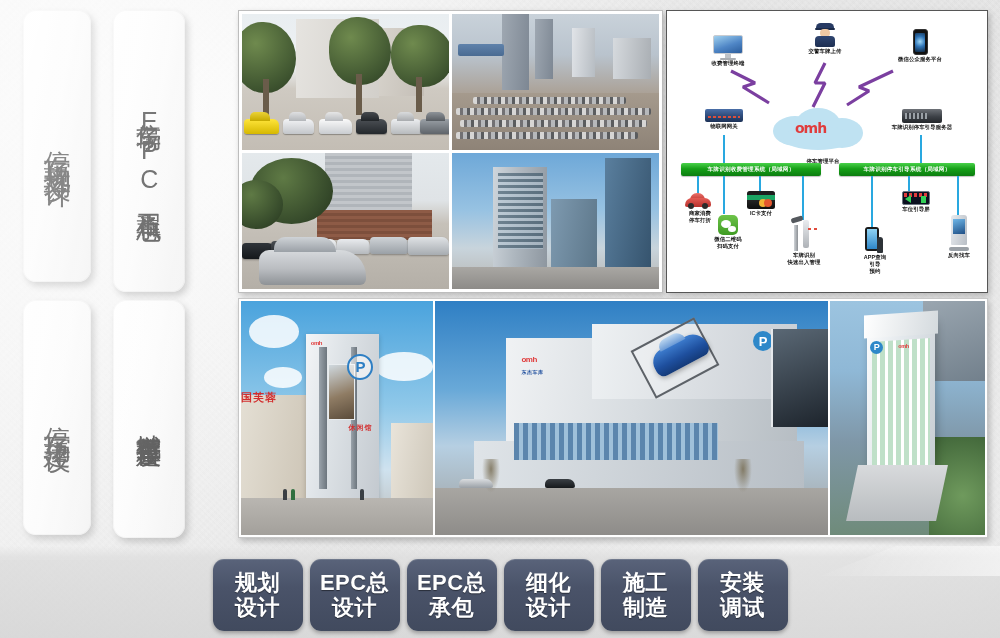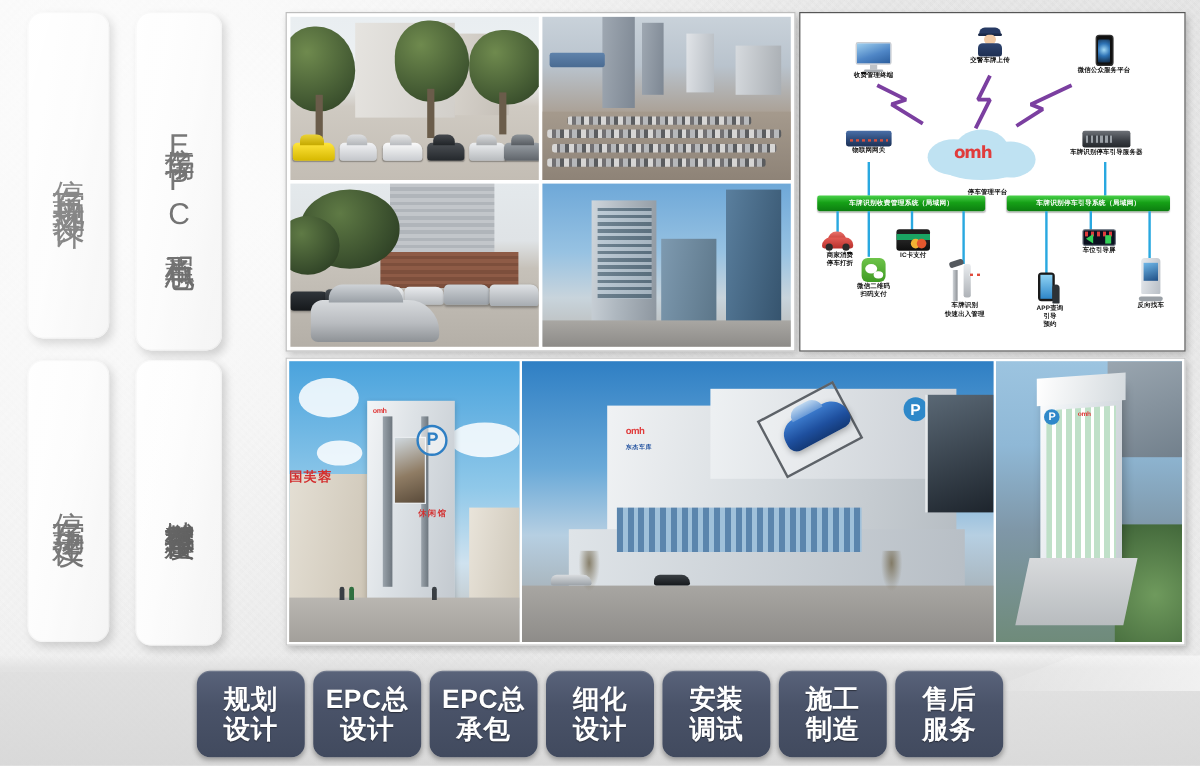--- a/index.html
+++ b/index.html
@@ -560,24 +560,20 @@
     </div>
   <div class="tab">
       <span>EPC总
 承包</span>
     </div>
   <div class="tab">
       <span>细化
 设计</span>
     </div>
   <div class="tab">
+      <span>施工
+制造</span>
+    </div>
+  <div class="tab">
       <span>安装
 调试</span>
     </div>
-  <div class="tab">
-      <span>施工
-制造</span>
-    </div>
-  <div class="tab">
-      <span>售后
-服务</span>
-    </div>
 </div>
 
 </body></html>

